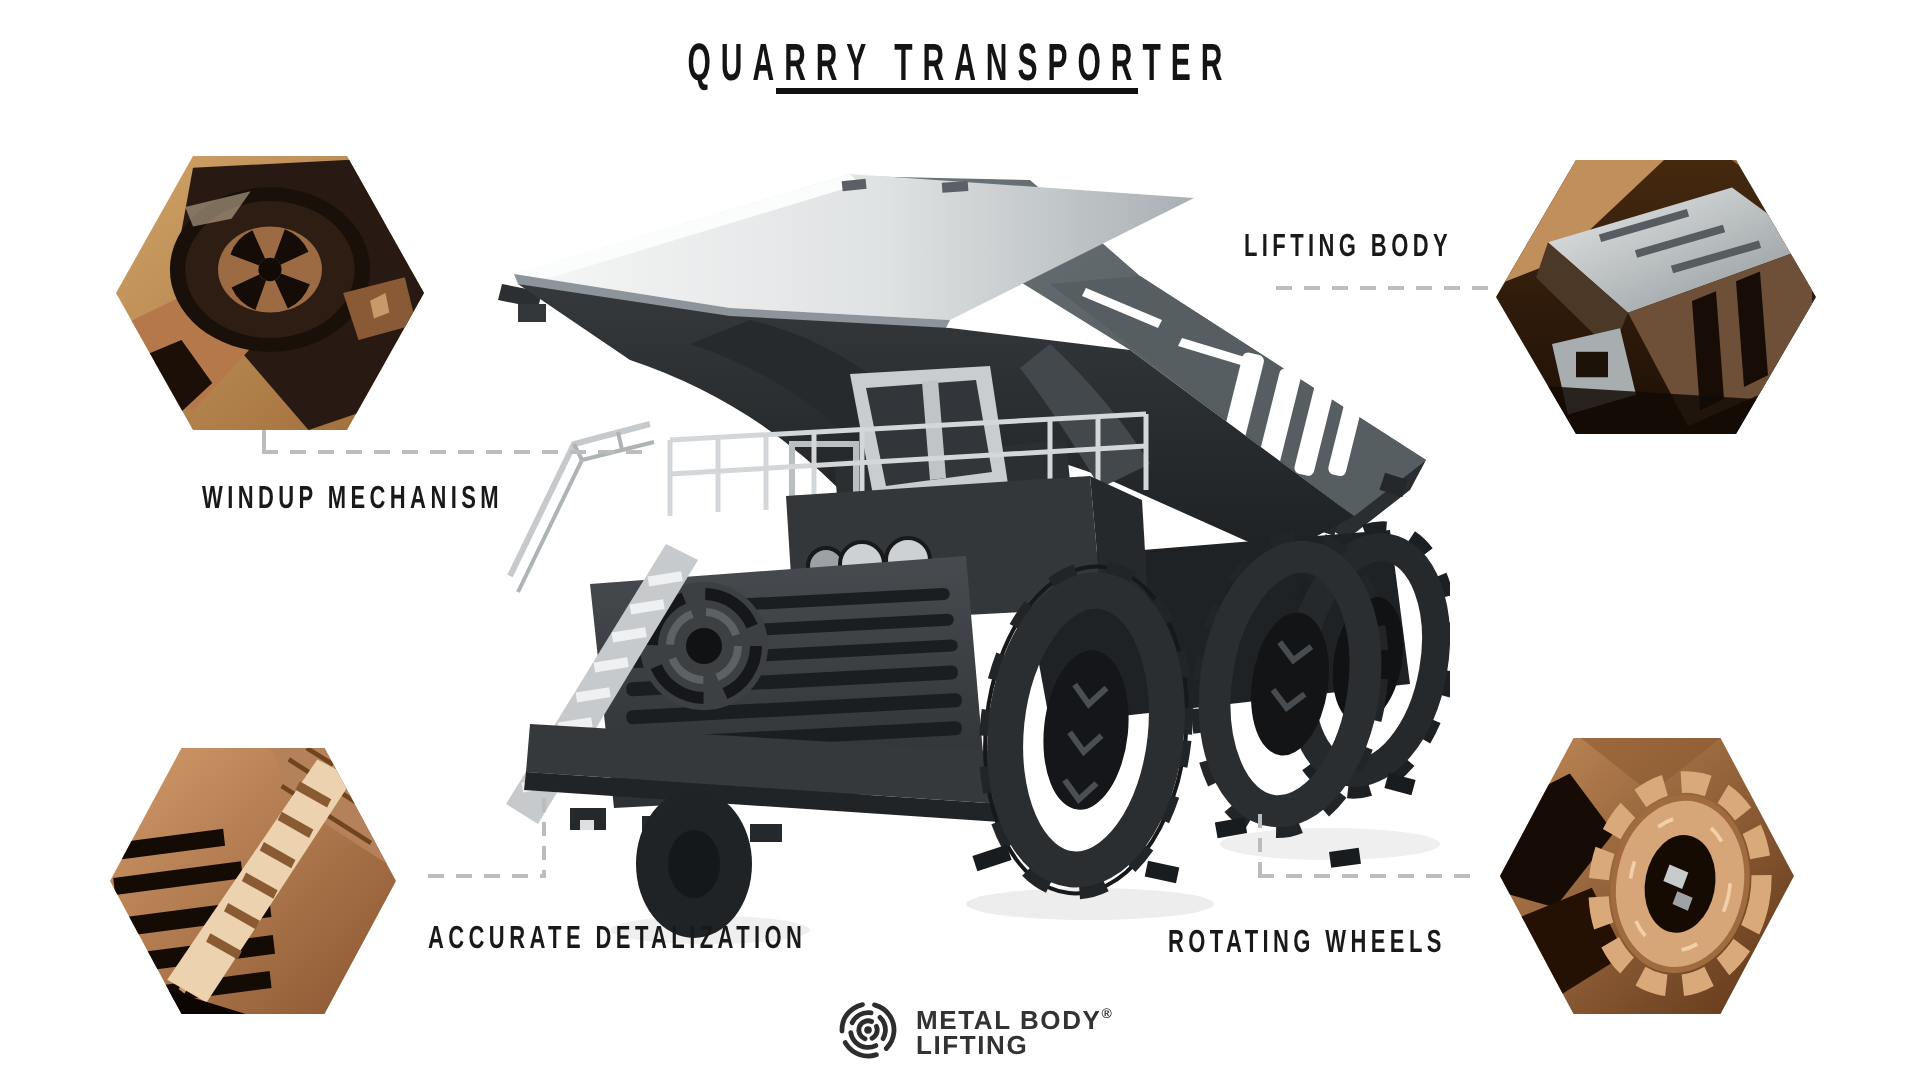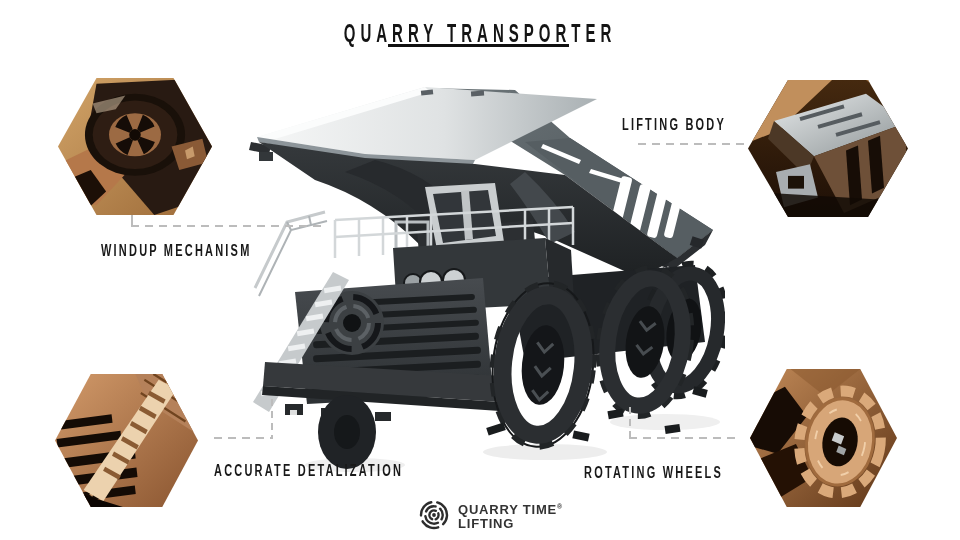--- a/index.html
+++ b/index.html
@@ -341,18 +341,18 @@
   <div class="logo">
     <svg class="logo-mark" viewBox="-17 -17 34 34">
       <g fill="none" stroke="#2d2d2d" stroke-width="2.4" stroke-linecap="round">
         <circle r="13" stroke-dasharray="18 6" transform="rotate(-35)"></circle>
         <circle r="8.7" stroke-dasharray="11.5 5" transform="rotate(95)"></circle>
         <circle r="4.6" stroke-dasharray="7 3.5" transform="rotate(205)"></circle>
       </g>
       <circle r="1.9" fill="#2d2d2d"></circle>
     </svg>
     <div class="logo-text">
-      <div><span>QUARRY TIME</span><sup>®</sup></div>
+      <div><span>METAL BODY</span><sup>®</sup></div>
       <div>LIFTING</div>
     </div>
   </div>
 
 </div>
 
 </body></html>

